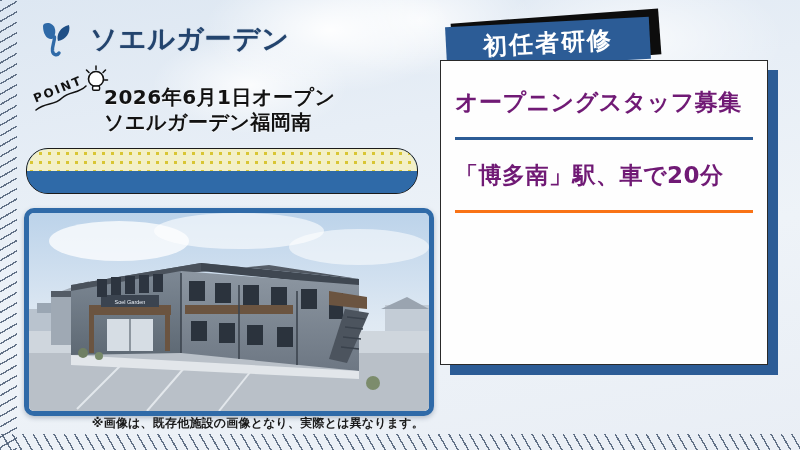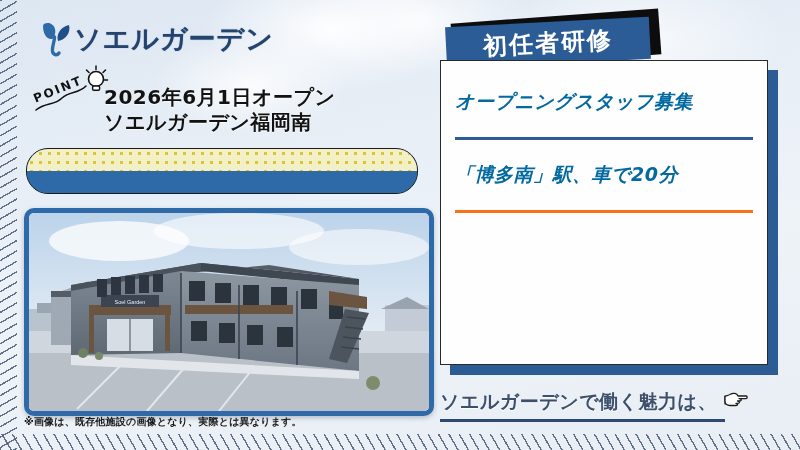--- a/index.html
+++ b/index.html
@@ -30,21 +30,21 @@
     opacity:.85;
   }
   .hatch-bottom{
     position:absolute;left:0;bottom:0;width:800px;height:16px;
     background:
       repeating-linear-gradient(60deg, #4a5b73 0 1.4px, rgba(0,0,0,0) 1.4px 9px);
     opacity:.85;
   }
 
   
-  .logo{position:absolute;left:38px;top:20px;display:flex;align-items:center;gap:0;}
+  .logo{position:absolute;left:38px;top:20px;display:flex;align-items:center;gap:16px;}
   .logo-mark{width:36px;height:38px;flex:none;}
   .logo-text{
     font-size:27px;font-weight:700;color:#23446e;letter-spacing:1px;
     font-family:"DejaVu Sans","Liberation Sans",sans-serif;
     text-shadow:0 0 1px rgba(35,68,110,.5);
   }
 
   
   .point-wrap{position:absolute;left:28px;top:62px;width:110px;height:56px;}
   .point-word{
@@ -86,22 +86,22 @@
     font-family:"DejaVu Sans","Liberation Sans",sans-serif;
   }
 
   
   .photo-frame{
     position:absolute;left:24px;top:208px;width:400px;height:198px;
     border:5px solid #2f6aa8;border-radius:10px;overflow:hidden;
     box-shadow:0 2px 5px rgba(30,50,80,.28);background:#cddaea;
   }
   .photo-caption{
-    position:absolute;left:24px;top:415px;width:400px;text-align:left;
-    font-size:10px;color:#1a1a1a;font-weight:700;letter-spacing:.2px;
+    position:absolute;left:24px;top:415px;width:400px;text-align:right;
+    font-size:12px;color:#1a1a1a;font-weight:700;letter-spacing:.2px;
     font-family:"DejaVu Sans","Liberation Sans",sans-serif;
   }
 
   
   .badge-shadow{
     position:absolute;left:452px;top:16px;width:208px;height:46px;
     background:#0d0d0d;transform:rotate(-4.2deg);
   }
   .badge{
     position:absolute;left:446px;top:22px;width:204px;height:42px;
@@ -122,23 +122,22 @@
     position:absolute;left:440px;top:60px;width:328px;height:305px;
     background:#fefefe;border:1.6px solid #2a2a2a;
     padding:6px 14px 0 14px;box-sizing:border-box;
   }
   .card-row{
     height:70px;display:flex;align-items:center;
     border-bottom:3px solid #2c5c96;
   }
   .card-row:last-child{border-bottom:3px solid #f97316;}
   .card-row-text{
-    font-size:19px;font-weight:700;color:#0369a1;letter-spacing:.5px;
-    font-family:"DejaVu Sans","Liberation Sans",sans-serif;
-    font-style:italic;
+    font-size:23px;font-weight:700;color:#701a75;letter-spacing:.5px;
+    font-family:"DejaVu Sans","Liberation Sans",sans-serif;
   }
 
   
   .tagline{
     position:absolute;left:440px;top:388px;width:330px;
   }
   .tagline-row{display:flex;align-items:center;gap:4px;}
   .tagline-text{
     font-size:19px;font-weight:700;color:#3c4f6b;letter-spacing:.5px;
     font-family:"DejaVu Sans","Liberation Sans",sans-serif;
@@ -320,28 +319,14 @@
   <div class="card-shadow"></div>
   <div class="card">
     <div class="card-row">
       <span class="card-row-text">オープニングスタッフ募集</span>
     </div>
     <div class="card-row">
       <span class="card-row-text">「博多南」駅、車で20分</span>
     </div>
   </div>
 
-  <div class="tagline">
-    <div class="tagline-row">
-      <span class="tagline-text">ソエルガーデンで働く魅力は、</span>
-      <span>
-        <svg width="30" height="24" viewBox="0 0 30 24">
-          <path d="M4 8 h5 v8 h-5 z" fill="#f3d24a" stroke="#1b1b1b" stroke-width="1.2"></path>
-          <path d="M9 6.5 c3 -2, 7 -1.5, 8 1.5 h8 c1.6 0 1.6 2.6 0 2.6 h-7
-                   c3 0 3 2.4 0 2.4 h-1.5 c2.6 0 2.6 2.3 0 2.3 h-1.6
-                   c2.2 0 2.2 2.2 0 2.2 h-5.9 c-3 0 -5 -2 -5 -4.5 v-4.5 z" fill="#ffffff" stroke="#1b1b1b" stroke-width="1.3" stroke-linejoin="round"></path>
-        </svg>
-      </span>
-    </div>
-    <div class="tagline-rule"></div>
-  </div>
 
 </div>
 
 </body></html>

